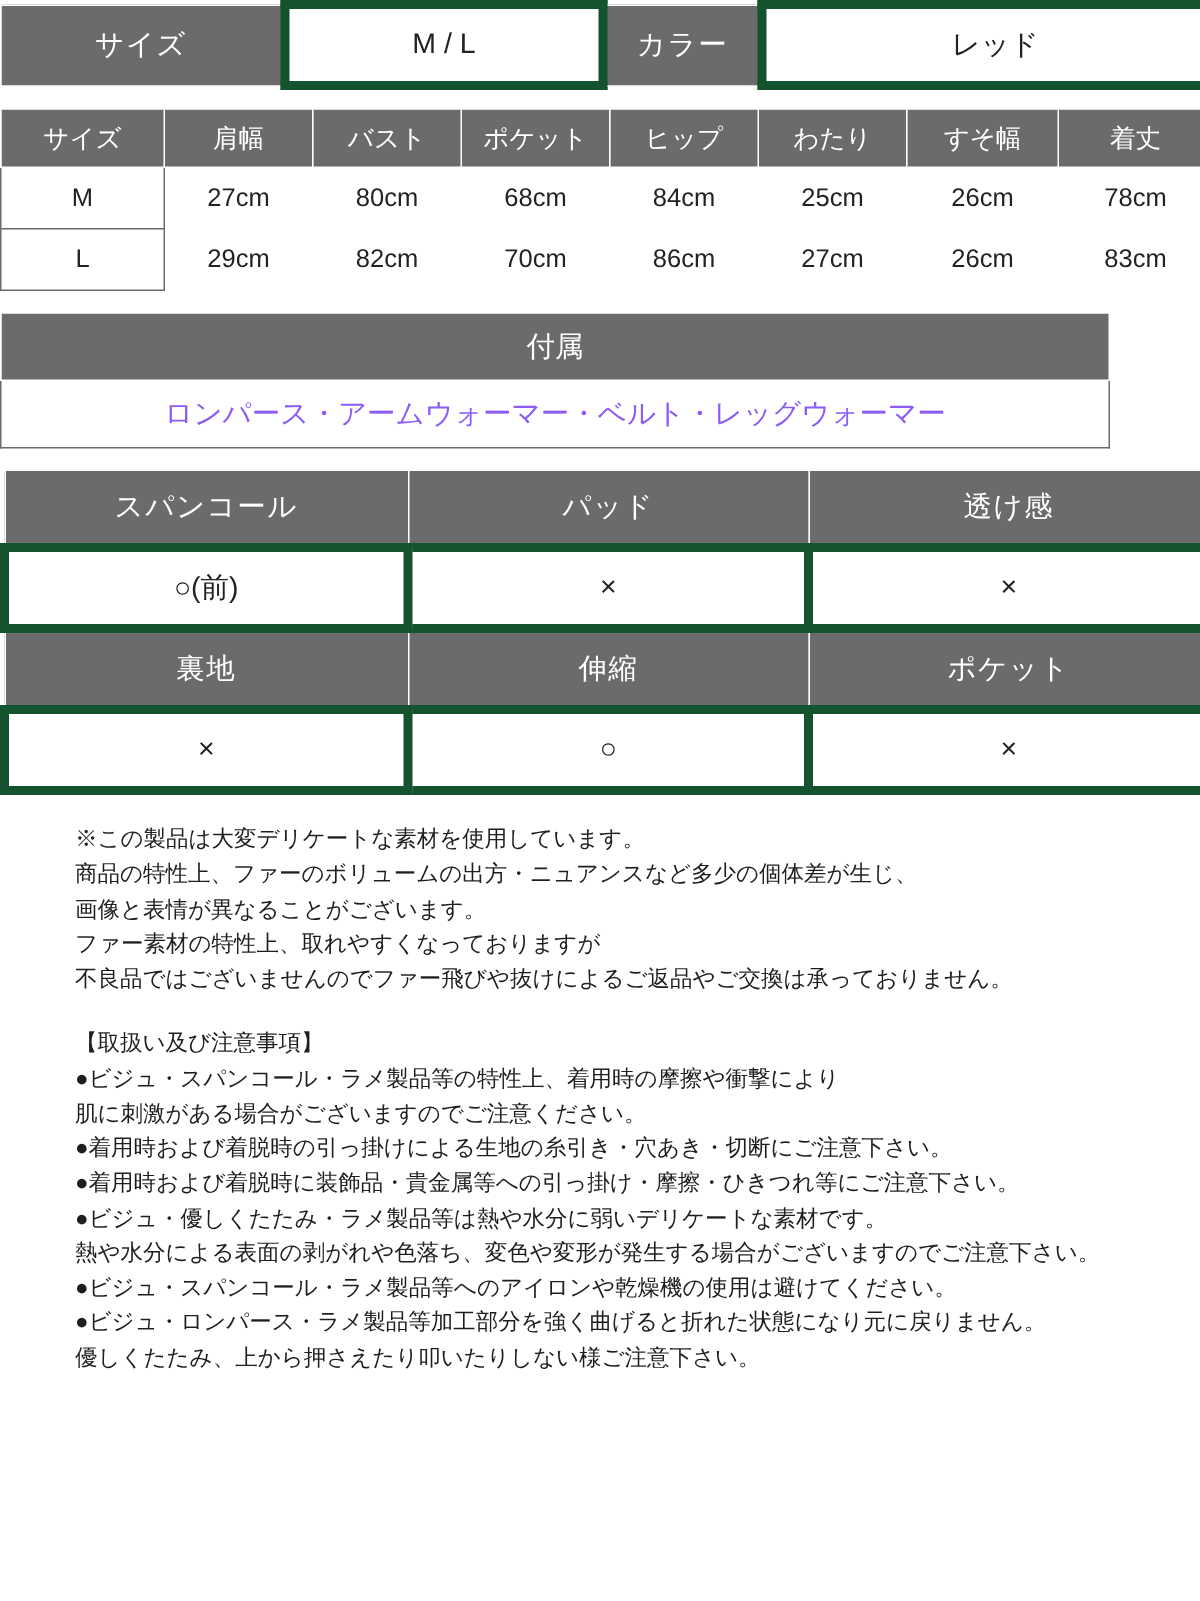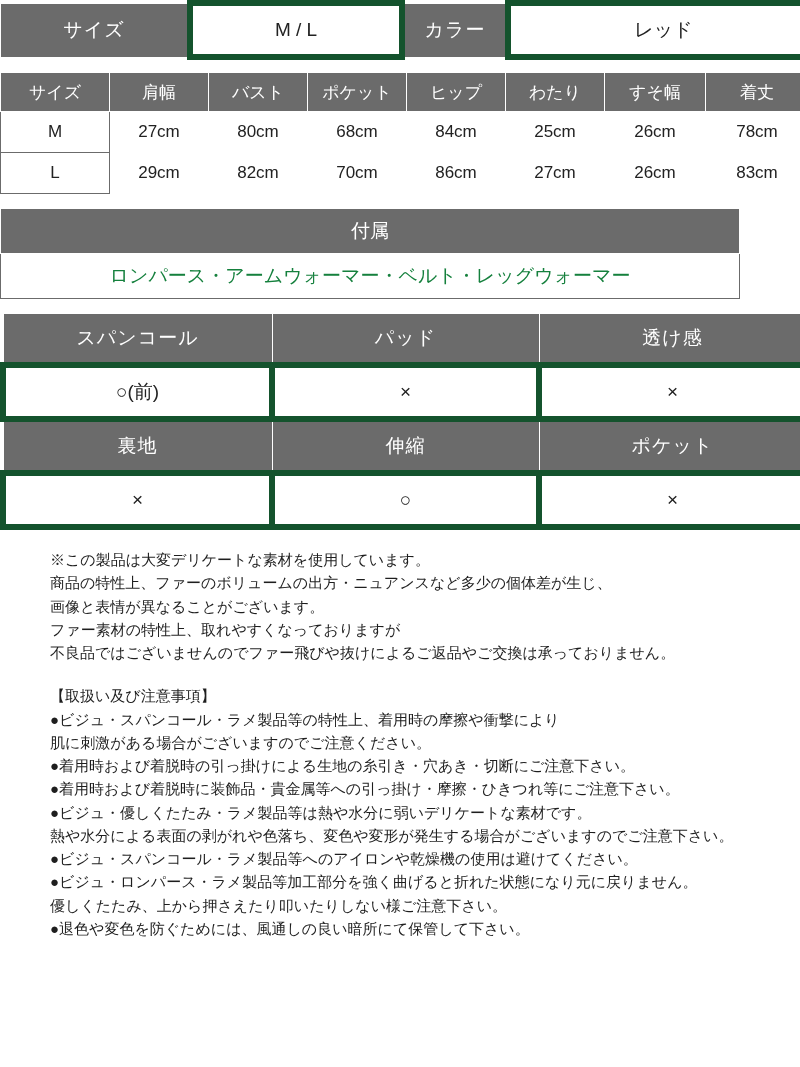--- a/index.html
+++ b/index.html
@@ -75,21 +75,21 @@
 
   
   .acc-title {
     background: #6b6b6b;
     color: #ffffff;
     font-size: 19px;
     height: 44px;
   }
   .acc-val {
     background: #ffffff;
-    color: #15803d;
+    color: #8b5cf6;
     font-size: 19px;
     height: 44px;
     border: 1px solid #6b6b6b;
   }
 
   
   .notes {
     padding: 18px 0 0 50px;
     font-size: 15px;
     line-height: 1.55;
@@ -203,17 +203,16 @@
       <p>【取扱い及び注意事項】</p>
       <p>●ビジュ・スパンコール・ラメ製品等の特性上、着用時の摩擦や衝撃により</p>
       <p>肌に刺激がある場合がございますのでご注意ください。</p>
       <p>●着用時および着脱時の引っ掛けによる生地の糸引き・穴あき・切断にご注意下さい。</p>
       <p>●着用時および着脱時に装飾品・貴金属等への引っ掛け・摩擦・ひきつれ等にご注意下さい。</p>
       <p>●ビジュ・優しくたたみ・ラメ製品等は熱や水分に弱いデリケートな素材です。</p>
       <p>熱や水分による表面の剥がれや色落ち、変色や変形が発生する場合がございますのでご注意下さい。</p>
       <p>●ビジュ・スパンコール・ラメ製品等へのアイロンや乾燥機の使用は避けてください。</p>
       <p>●ビジュ・ロンパース・ラメ製品等加工部分を強く曲げると折れた状態になり元に戻りません。</p>
       <p>優しくたたみ、上から押さえたり叩いたりしない様ご注意下さい。</p>
-      <p>●退色や変色を防ぐためには、風通しの良い暗所にて保管して下さい。</p>
     </div>
   </div>
 
 </div>
 
 </body></html>

